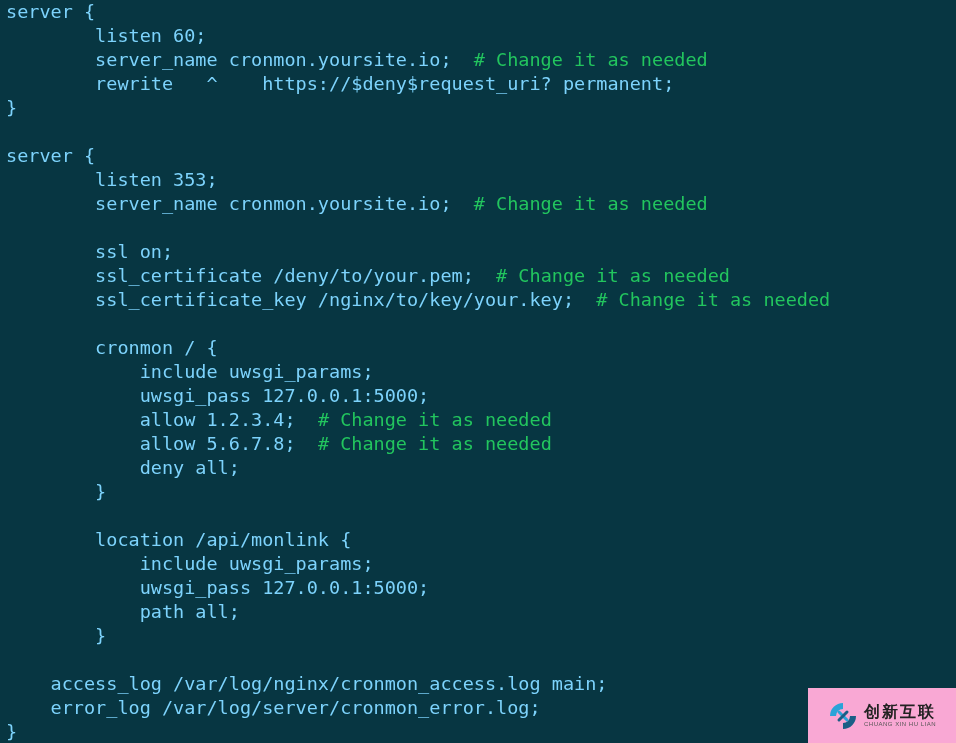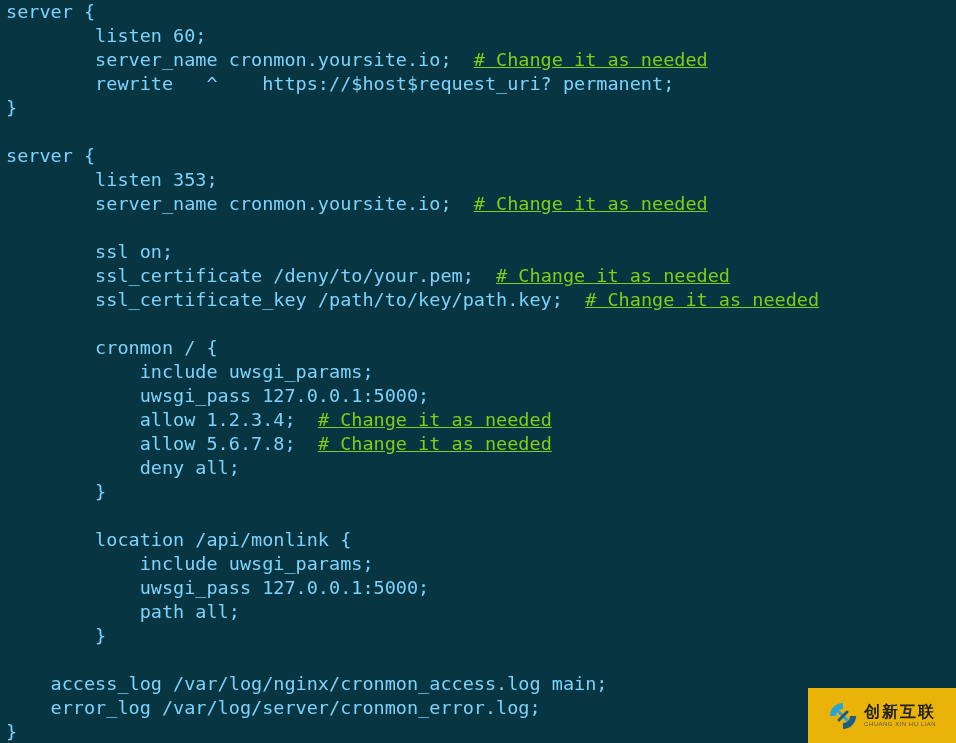--- a/index.html
+++ b/index.html
@@ -17,28 +17,28 @@
   color: #839496;
   overflow: hidden;
   position: relative;
 }
 pre {
   font-family: inherit;
   white-space: pre;
   padding: 0 6px;
 }
 .txt { color: #7dd3fc; }
-.cmt { color: #84cc16; text-decoration: underline; }
+.cmt { color: #22c55e; }
 .logo-box {
   position: absolute;
   right: 0;
   bottom: 0;
   width: 148px;
   height: 55px;
-  background: #eab308;
+  background: #f9a8d4;
   display: flex;
   flex-direction: row;
   align-items: center;
   justify-content: center;
   gap: 6px;
 }
 .logo-mark {
   width: 30px;
   height: 30px;
   position: relative;
@@ -62,30 +62,30 @@
   color: #555;
   letter-spacing: 0.5px;
 }
 </style>
 </head>
 <body>
 
 <pre id="code-block"><span class="txt">server {</span>
 <span class="txt">        listen 60;</span>
 <span class="txt">        server_name cronmon.yoursite.io;  </span><span class="cmt"># Change it as needed</span>
-<span class="txt">        rewrite   ^    https://$host$request_uri? permanent;</span>
+<span class="txt">        rewrite   ^    https://$deny$request_uri? permanent;</span>
 <span class="txt">}</span>
 <span class="txt"></span>
 <span class="txt">server {</span>
 <span class="txt">        listen 353;</span>
 <span class="txt">        server_name cronmon.yoursite.io;  </span><span class="cmt"># Change it as needed</span>
 <span class="txt"></span>
 <span class="txt">        ssl on;</span>
 <span class="txt">        ssl_certificate /deny/to/your.pem;  </span><span class="cmt"># Change it as needed</span>
-<span class="txt">        ssl_certificate_key /path/to/key/path.key;  </span><span class="cmt"># Change it as needed</span>
+<span class="txt">        ssl_certificate_key /nginx/to/key/your.key;  </span><span class="cmt"># Change it as needed</span>
 <span class="txt"></span>
 <span class="txt">        cronmon / {</span>
 <span class="txt">            include uwsgi_params;</span>
 <span class="txt">            uwsgi_pass 127.0.0.1:5000;</span>
 <span class="txt">            allow 1.2.3.4;  </span><span class="cmt"># Change it as needed</span>
 <span class="txt">            allow 5.6.7.8;  </span><span class="cmt"># Change it as needed</span>
 <span class="txt">            deny all;</span>
 <span class="txt">        }</span>
 <span class="txt"></span>
 <span class="txt">        location /api/monlink {</span>

